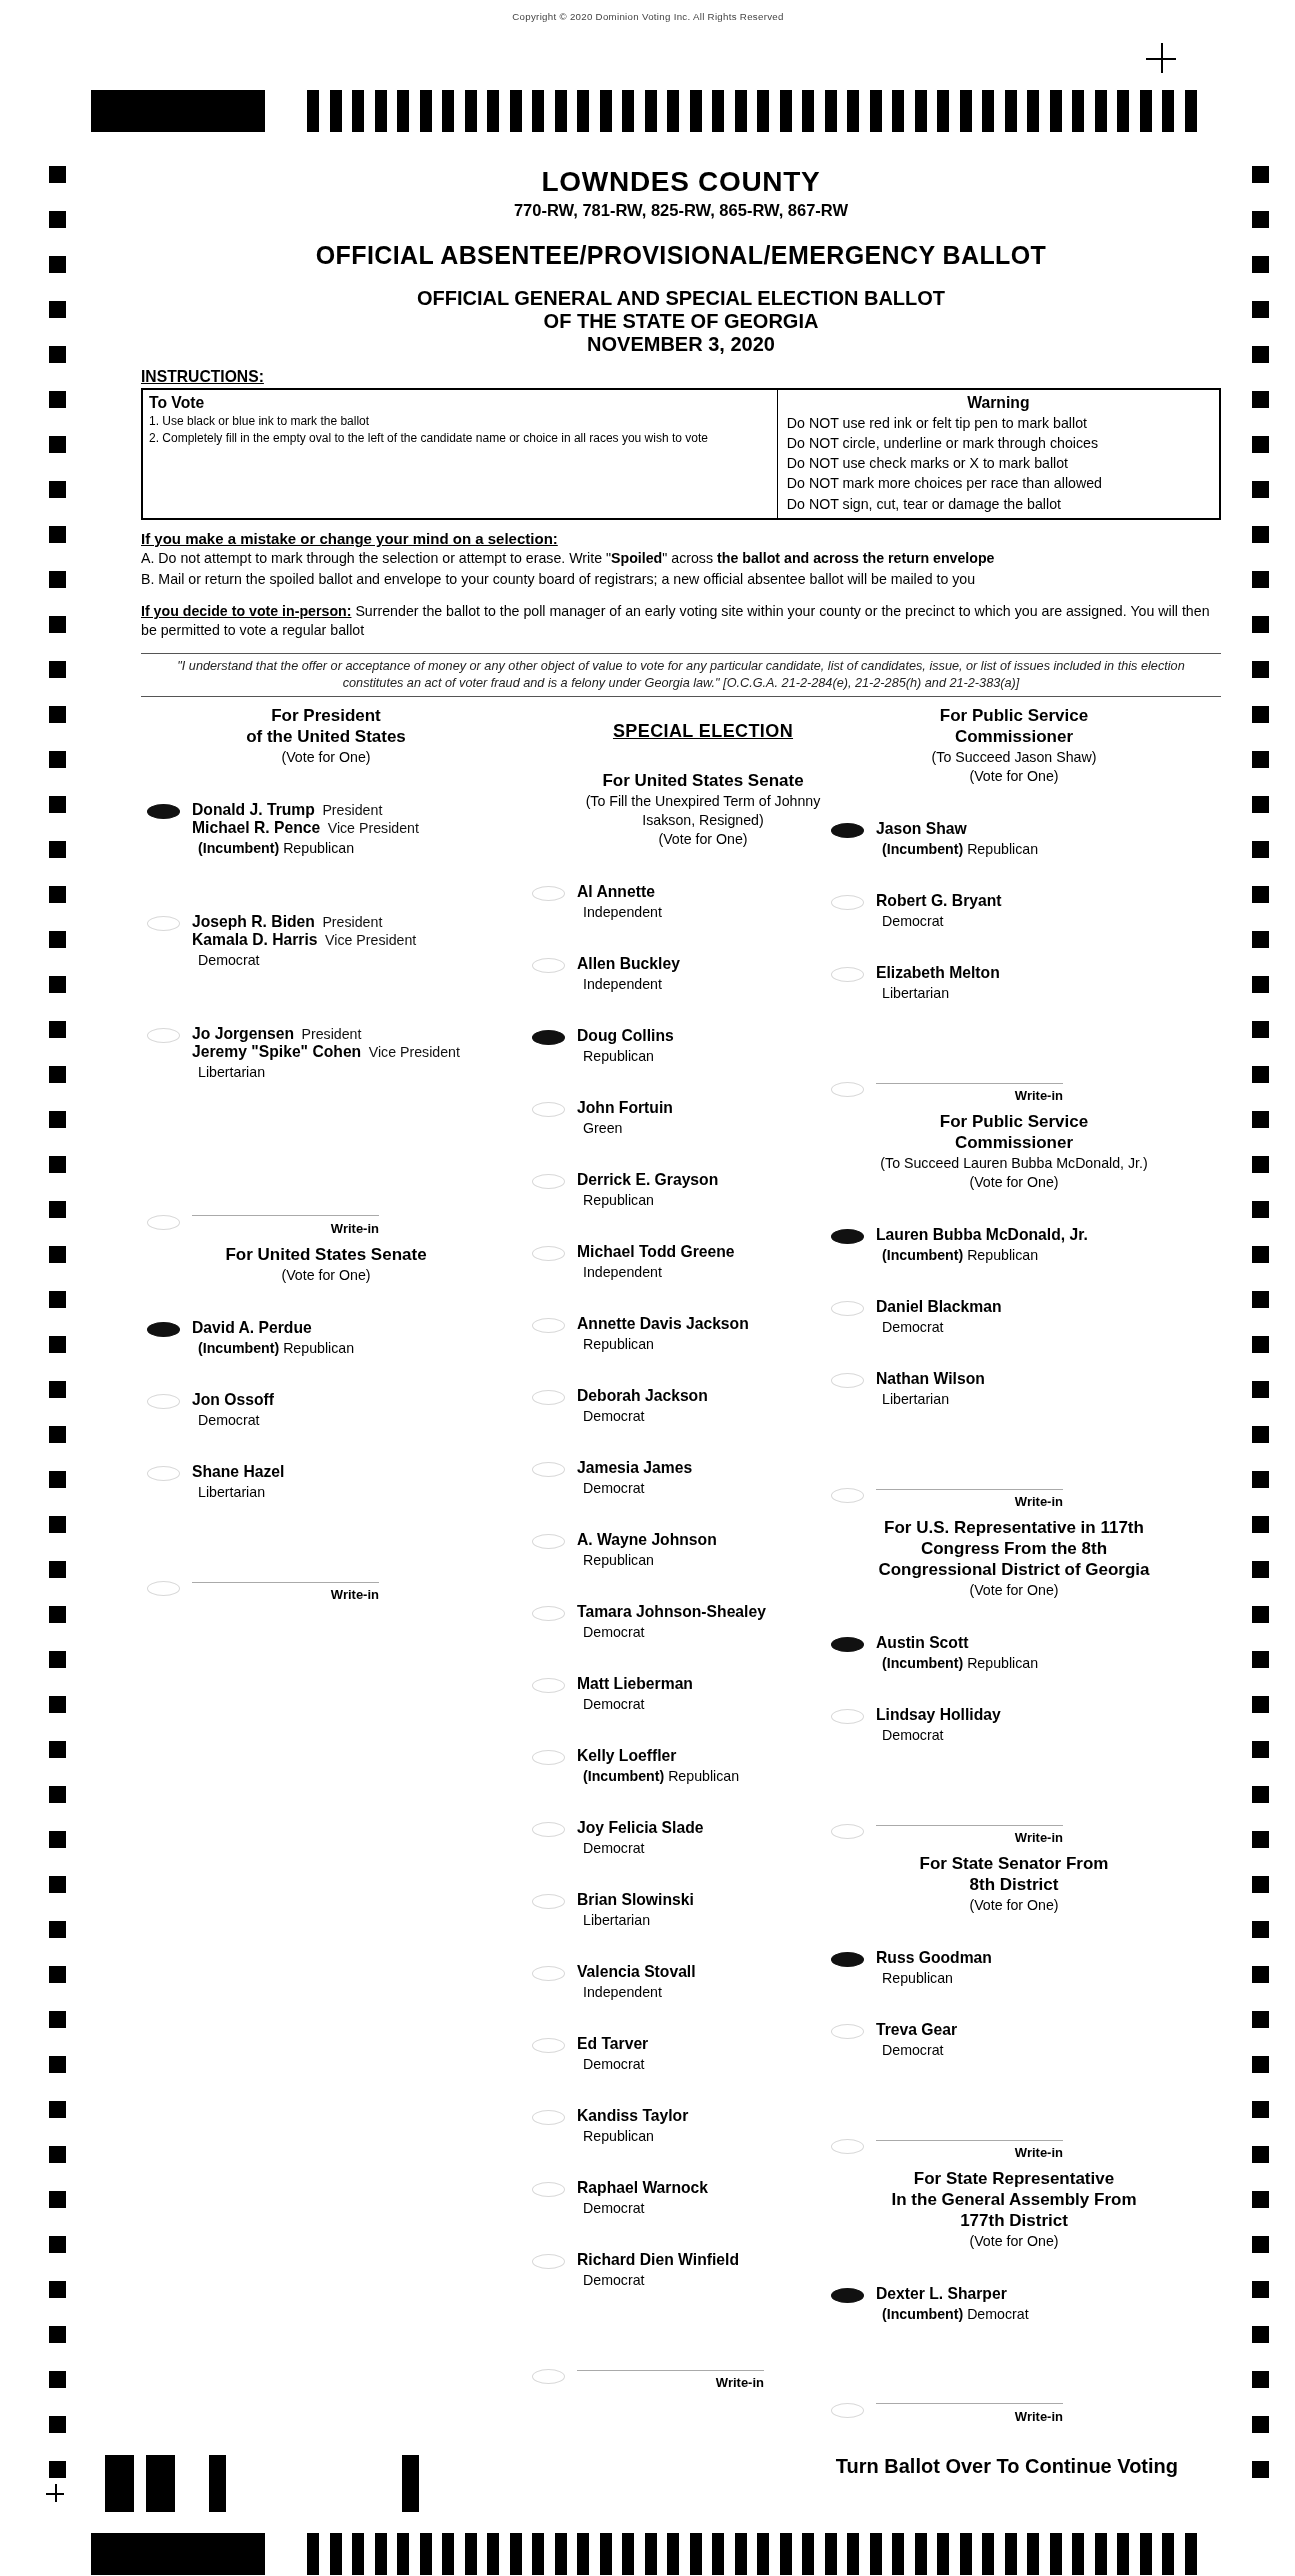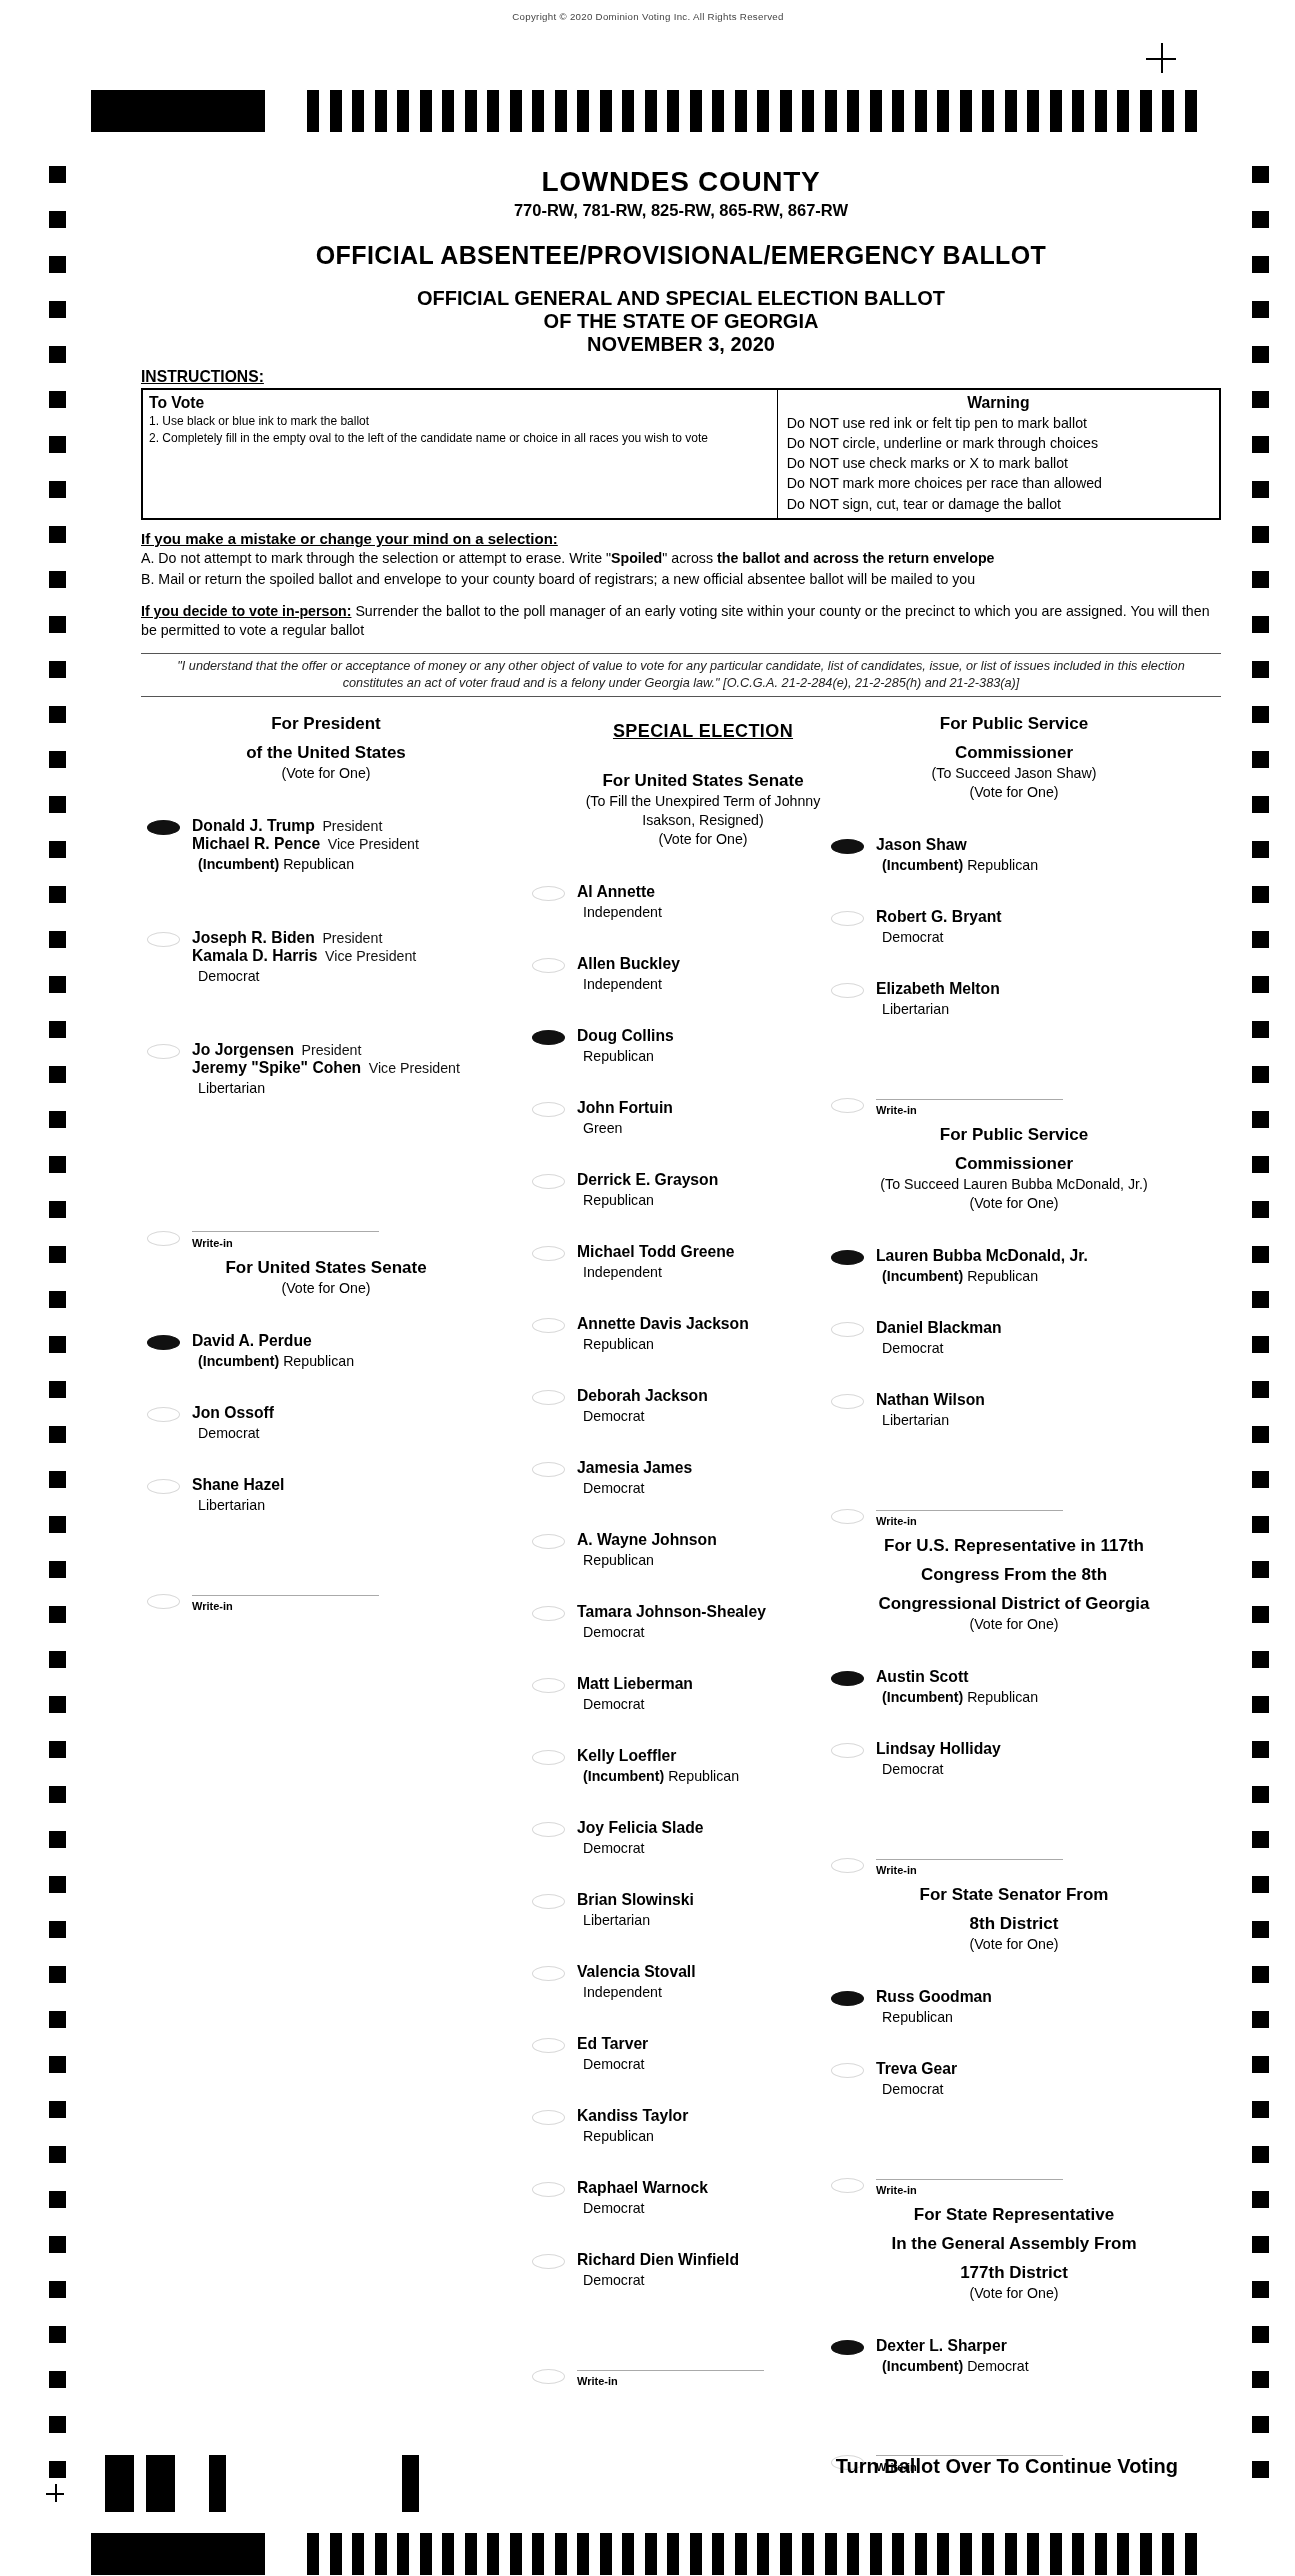--- a/index.html
+++ b/index.html
@@ -62,41 +62,41 @@
 
   
   .col { position:absolute; top:706px; }
   .col.c1 { left:147px; width:358px; }
   .col.c2 { left:532px; width:342px; top:721px; }
   .col.c3 { left:831px; width:366px; }
 
   .section-header { font-size:18px; font-weight:bold; text-align:center;
                     text-decoration:underline; margin-bottom:28.5px; letter-spacing:0.4px; }
   .contest { margin-bottom:9px; }
-  .contest-title { font-size:17px; font-weight:bold; text-align:center; line-height:1.22;margin-top:8px; }
+  .contest-title { font-size:17px; font-weight:bold; text-align:center; line-height:1.22; }
   .contest-sub { font-size:14.2px; text-align:center; line-height:1.25; margin-top:1.5px; }
   .vote-for { font-size:14.2px; text-align:center; margin-top:1.5px; }
   .contest-header { margin-bottom:36px; }
 
   .candidate { display:flex; align-items:flex-start; min-height:72px; }
   .contest-president .candidate { min-height:112px; }
   .oval { width:33px; height:15px; border:1.5px solid #d8d8d8; border-radius:50%;
           margin:3px 12px 0 0; flex:none; background:#fff; }
   .oval.filled { border-color:#111; }
   .cand-line { line-height:1.18; }
   .cand-name { font-size:15.7px; font-weight:bold; }
   .cand-suffix { font-size:14.2px; margin-left:7.5px; color:#111; }
   .cand-party { font-size:14.2px; margin-top:2.2px; padding-left:6px; }
   .cand-party .inc { font-weight:bold; }
 
   .write-in-row { display:flex; align-items:flex-start; margin-top:43px; margin-bottom:4.5px; }
   .contest-president .write-in-row { margin-top:75px; }
   .wi-block { padding-top:1.5px; }
   .wi-line { width:187px; border-bottom:1.5px solid #aaa; height:3px; margin-bottom:4.5px; }
-  .wi-label { font-size:11px; font-weight:bold; }
+  .wi-label { font-size:13px; font-weight:bold;text-align:right; }
 
   .footer-text { position:absolute; top:2455px; right:118px; font-size:20px; font-weight:bold; }
 </style>
 </head>
 <body>
 
 <div class="page">
 
   <div class="copyright">Copyright © 2020 Dominion Voting Inc.  All Rights Reserved</div>
 

